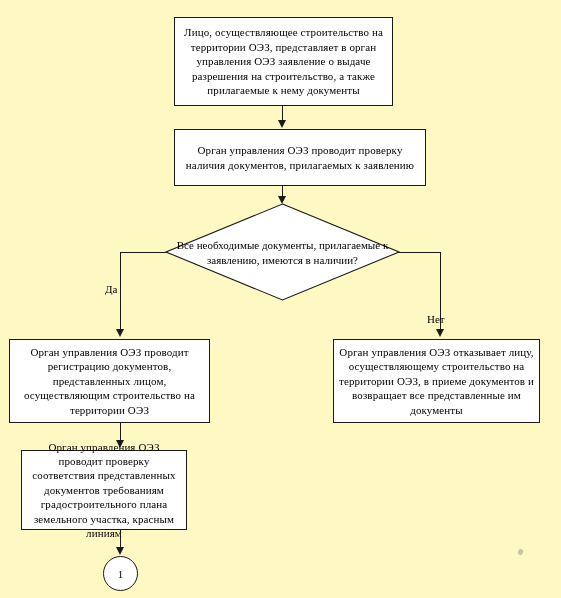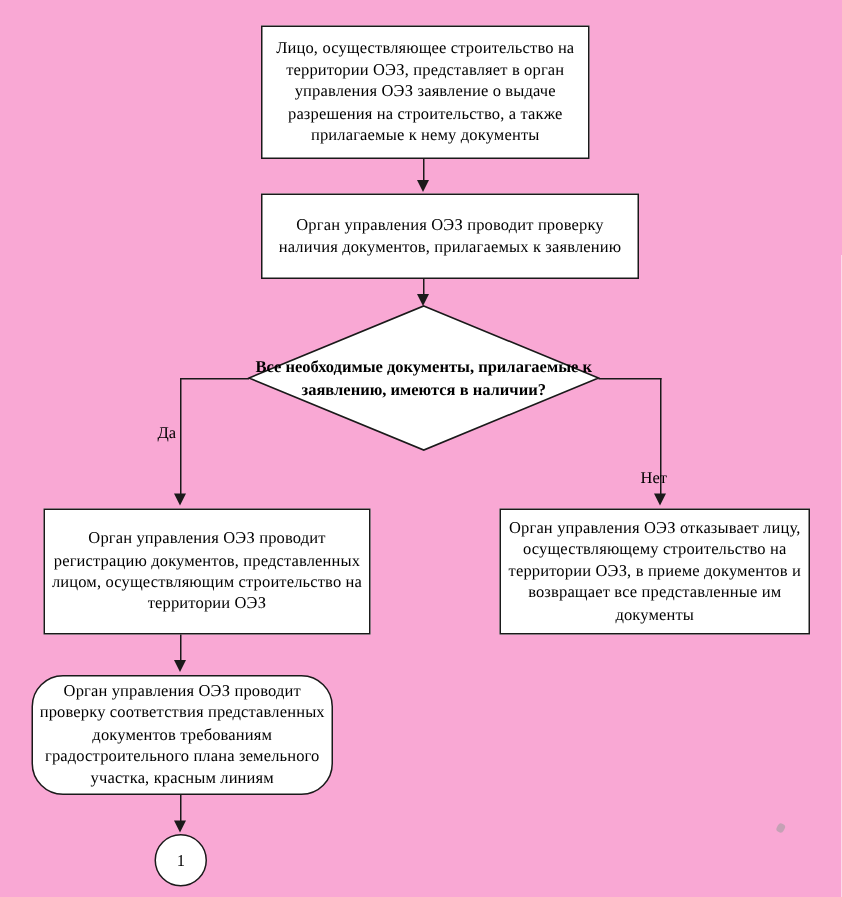--- a/index.html
+++ b/index.html
@@ -4,21 +4,21 @@
 <style>
   html, body {
     margin: 0;
     padding: 0;
     background: #ffffff;
   }
   #page {
     position: relative;
     width: 561px;
     height: 598px;
-    background: #f9a8d4;
+    background: #fef9c3;
     overflow: hidden;
     font-family: "Liberation Serif", "DejaVu Serif", serif;
     color: #000000;
   }
   
   .node-box {
     position: absolute;
     box-sizing: border-box;
     border: 1px solid #1a1a1a;
     background: #ffffff;
@@ -49,21 +49,21 @@
     width: 235px;
     height: 98px;
     display: flex;
     align-items: center;
     justify-content: center;
     text-align: center;
     font-size: 11px;
     line-height: 14.4px;
     pointer-events: none;
   }
-  .diamond-text .txt { display: block; width: 100%; margin-top: 1px; font-weight: bold; }
+  .diamond-text .txt { display: block; width: 100%; margin-top: 1px; }
 
   
   .terminal {
     position: absolute;
     box-sizing: border-box;
     border: 1px solid #1a1a1a;
     border-radius: 50%;
     background: #ffffff;
     display: flex;
     align-items: center;
@@ -137,32 +137,32 @@
   <div class="conn conn-h" style="left:120px; top:252px; width:46px;"></div>
   <div class="conn conn-v" style="left:120px; top:252px; height:78px;"></div>
   <div class="arrow-down" style="left:116px; top:329px;"></div>
   <div class="branch-label" style="left:105px; top:269px;margin-top:14px;">Да</div>
 
   <div class="conn conn-h" style="left:399px; top:252px; width:42px;"></div>
   <div class="conn conn-v" style="left:440px; top:252px; height:78px;"></div>
   <div class="arrow-down" style="left:436px; top:329px;"></div>
   <div class="branch-label" style="left:427px; top:269px;margin-top:44px;">Нет</div>
 
-  <div class="node-box" style="left:29px; top:339px; width:218px; height:84px;">
+  <div class="node-box" style="left:9px; top:339px; width:201px; height:84px;">
     <span class="txt">Орган управления ОЭЗ проводит регистрацию документов, представленных лицом, осуществляющим строительство на территории ОЭЗ</span>
   </div>
 
   <div class="node-box" style="left:333px; top:339px; width:207px; height:84px;">
     <span class="txt">Орган управления ОЭЗ отказывает лицу, осуществляющему строительство на территории ОЭЗ, в приеме документов и возвращает все представленные им документы</span>
   </div>
 
   <div class="conn conn-v" style="left:120px; top:423px; height:18px;"></div>
   <div class="arrow-down" style="left:116px; top:440px;"></div>
 
-  <div class="node-box" style="left:21px; top:450px; width:201px; height:80px;border-radius:21px;">
+  <div class="node-box" style="left:21px; top:450px; width:166px; height:80px;">
     <span class="txt">Орган управления ОЭЗ проводит проверку соответствия представленных документов требованиям градостроительного плана земельного участка, красным линиям</span>
   </div>
 
   <div class="conn conn-v" style="left:120px; top:530px; height:18px;"></div>
   <div class="arrow-down" style="left:116px; top:547px;"></div>
 
   <div class="terminal" style="left:103px; top:556px; width:35px; height:35px;">
     <span>1</span>
   </div>
 

